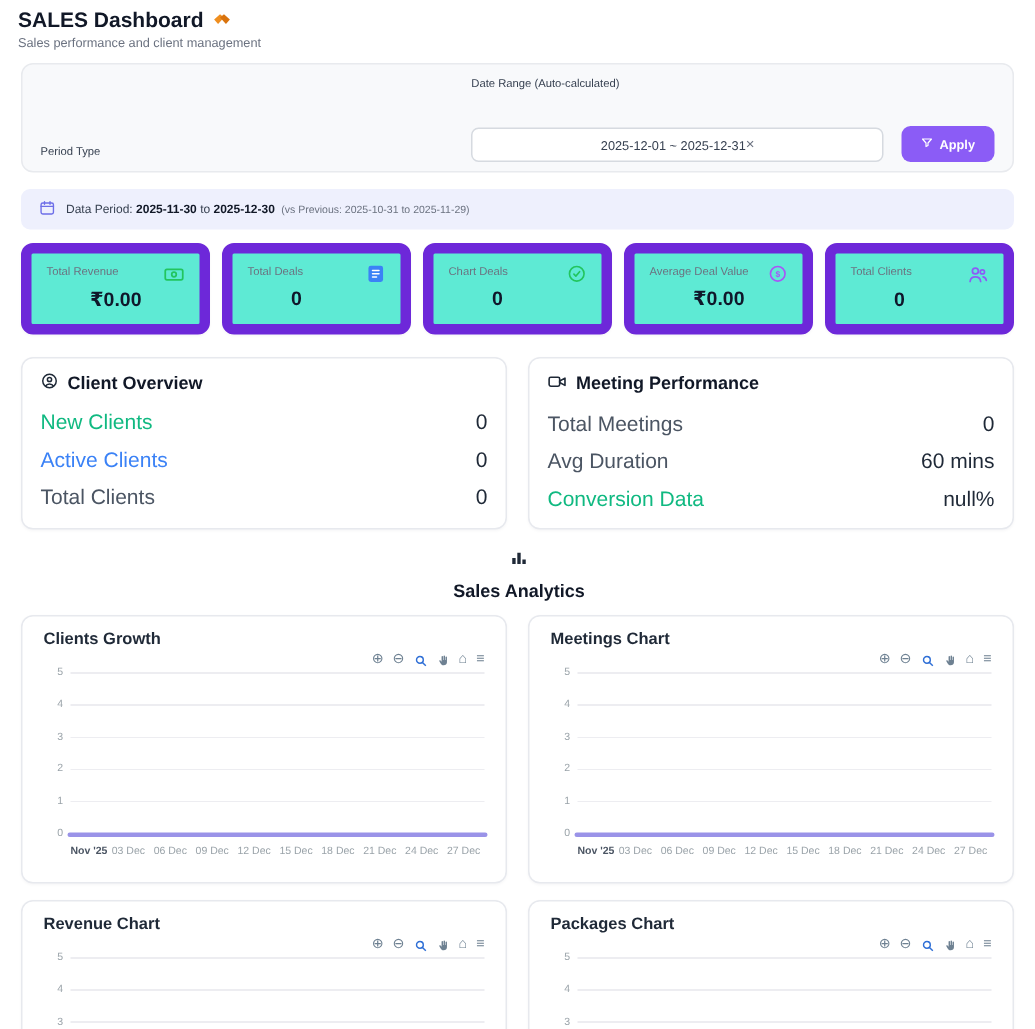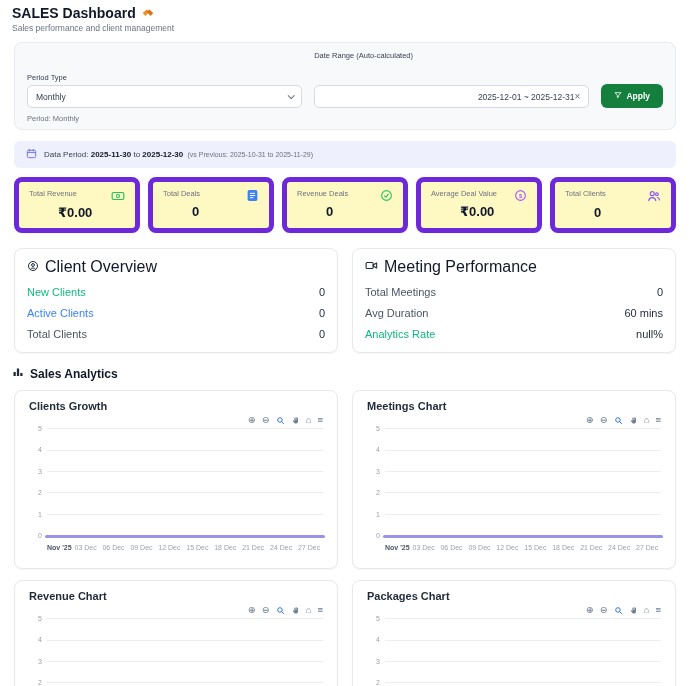--- a/index.html
+++ b/index.html
@@ -16,54 +16,54 @@
   .filter-card { margin: 9px 4px 0; background: #f8f9fb; border: 1px solid #e8eaee;
     border-radius: 8px; padding: 8px 12px 6px; }
   .filter-row { display: flex; gap: 12px; align-items: flex-end; }
   .filter-col { flex: 1; }
   .field-label { font-size: 7.5px; color: #374151; margin-bottom: 3px; }
   .select, .date-input { height: 23px; background: #fff; border: 1px solid #d6dae0;
     border-radius: 5px; display: flex; align-items: center; padding: 0 8px; font-size: 8.5px; color: #374151; }
   .select { justify-content: space-between; cursor: pointer; }
   .chev { width: 5px; height: 5px; border-right: 1.4px solid #6b7280; border-bottom: 1.4px solid #6b7280;
     transform: rotate(45deg) translateY(-1px); }
-  .date-input { justify-content: flex-end; margin-top: 25px; }
+  .date-input { justify-content: center; margin-top: 25px; }
   .clear-x { color: #6b7280; font-size: 10px; cursor: pointer; line-height: 1; }
   .apply-btn { height: 24px; padding: 0 13px; border: none; border-radius: 6px; color: #fff;
     font-size: 8.5px; font-weight: 700; display: flex; align-items: center; gap: 4px; cursor: pointer;
     font-family: "Liberation Sans", sans-serif; }
   .period-caption { font-size: 7.5px; color: #6b7280; margin-top: 6px; }
 
   
   .banner { margin: 11px 4px 0; border-radius: 6px; padding: 7px 12px; display: flex;
     align-items: center; gap: 7px; font-size: 8px; color: #374151; }
   .banner b { color: #111827; margin-top: 40px; }
   .banner .prev { font-size: 7px; color: #6b7280; margin-left: 2px; }
 
   
   .kpi-row { margin: 9px 4px 0; display: flex; gap: 8px; }
-  .kpi-card { flex: 1; background: #fef9c3; border: 5px solid #6d28d9; border-radius: 8px;
+  .kpi-card { flex: 1; background: #5eead4; border: 7px solid #6d28d9; border-radius: 8px;
     padding: 7px 10px 8px; box-shadow: 0 1px 2px rgba(16,24,40,.04); }
   .kpi-top { display: flex; justify-content: space-between; align-items: flex-start; }
   .kpi-label { font-size: 7.5px; color: #6b7280; }
   .kpi-value { font-size: 13px; font-weight: 700; color: #0f172a; margin-top: 2px; margin-left: 29px; }
   .kpi-icon svg { display: block; }
 
   
   .panels-row { margin: 15px 4px 0; display: flex; gap: 14px; }
   .panel { flex: 1; background: #fff; border: 1px solid #e7e9ee; border-radius: 8px;
     padding: 9px 12px 8px; box-shadow: 0 1px 2px rgba(16,24,40,.04); }
-  .panel-head { display: flex; align-items: flex-end; gap: 6px; font-size: 16px; font-weight: 400;
+  .panel-head { display: flex; align-items: flex-start; gap: 6px; font-size: 12px; font-weight: 700;
     color: #111827; margin-bottom: 5px; }
-  .panel-row { display: flex; justify-content: space-between; align-items: center; padding: 4.5px 0; font-size: 11px; }
+  .panel-row { display: flex; justify-content: space-between; align-items: center; padding: 4.5px 0; font-size: 14px; }
   .panel-row .val { color: #1f2937; }
 
   
   .section-head { margin: 13px 0 0 2px; display: flex; align-items: center; gap: 6px;
-    font-size: 12px; font-weight: 700; color: #111827; }
+    font-size: 12px; font-weight: 700; color: #111827; flex-direction: column; }
   .charts-grid { margin: 9px 4px 0; display: grid; grid-template-columns: 1fr 1fr; gap: 11px 14px; }
   .chart-card { background: #fff; border: 1px solid #e7e9ee; border-radius: 8px; height: 179px;
     padding: 9px 14px 6px; box-shadow: 0 1px 2px rgba(16,24,40,.04); }
   .chart-title { font-size: 11px; font-weight: 700; color: #1f2937; }
   .toolbar { display: flex; justify-content: flex-end; align-items: center; gap: 6px;
     margin-top: 3px; height: 10px; }
   .tb { color: #6e8192; font-size: 9.5px; line-height: 1; cursor: pointer; display: flex; align-items: center; }
   .plot-wrap { display: flex; margin-top: 3px; }
   .y-axis { width: 18px; height: 114px; margin-top: -3px; display: flex; flex-direction: column;
     justify-content: space-between; align-items: flex-end; padding-right: 5px; font-size: 7px; color: #9aa3a9; }
@@ -89,42 +89,37 @@
           </svg>
       </span>
     </h1>
     <div class="subtitle">Sales performance and client management</div>
   </div>
 
   <div class="filter-card">
     <div class="filter-row">
       <div class="filter-col">
         <div class="field-label">Period Type</div>
-        <div class="select">
-          <span>Monthly</span>
-          <span class="chev"></span>
-        </div>
       </div>
       <div class="filter-col">
         <div class="field-label">Date Range (Auto-calculated)</div>
         <div class="date-input">
           <span>2025-12-01 ~ 2025-12-31</span>
           <span class="clear-x">×</span>
         </div>
       </div>
-      <button class="apply-btn" style="background: #15803d;">
+      <button class="apply-btn" style="background: #8b5cf6;">
         <span>
           <svg width="8" height="8" viewBox="0 0 24 24" fill="none" stroke="#fff" stroke-width="2.4" stroke-linejoin="round">
               <path d="M3 5h18l-7 8v5l-4 2v-7L3 5z"></path>
             </svg>
         </span>
         <span>Apply</span>
       </button>
     </div>
-    <div class="period-caption">Period: Monthly</div>
   </div>
 
   <div class="banner" style="background: rgb(238, 240, 253);">
     <span>
       <svg width="11" height="11" viewBox="0 0 24 24" fill="none" stroke="#6d6ee8" stroke-width="2" stroke-linecap="round">
           <rect x="3" y="5" width="18" height="16" rx="2.5"></rect>
           <path d="M8 3v4M16 3v4M3 10h18"></path>
         </svg>
     </span>
     <span>
@@ -156,21 +151,21 @@
           <svg width="13" height="13" viewBox="0 0 24 24">
               <rect x="3" y="2" width="18" height="20" rx="3" fill="#3b82f6"></rect>
               <path d="M8 8h8M8 12h8M8 16h5" stroke="#fff" stroke-width="1.8" stroke-linecap="round"></path>
             </svg>
         </span>
       </div>
       <div class="kpi-value">0</div>
     </div>
     <div class="kpi-card">
       <div class="kpi-top">
-        <span class="kpi-label">Revenue Deals</span>
+        <span class="kpi-label">Chart Deals</span>
         <span class="kpi-icon">
           <svg width="13" height="13" viewBox="0 0 24 24" fill="none" stroke="#22c55e" stroke-width="2" stroke-linecap="round" stroke-linejoin="round">
               <circle cx="12" cy="12" r="9"></circle>
               <path d="M8.5 12.5l2.4 2.4 4.6-5.4"></path>
             </svg>
         </span>
       </div>
       <div class="kpi-value">0</div>
     </div>
     <div class="kpi-card">
@@ -239,21 +234,21 @@
       </div>
       <div class="panel-row">
         <span style="color: rgb(75, 85, 99);">Total Meetings</span>
         <span class="val">0</span>
       </div>
       <div class="panel-row">
         <span style="color: rgb(75, 85, 99);">Avg Duration</span>
         <span class="val">60 mins</span>
       </div>
       <div class="panel-row">
-        <span style="color: rgb(16, 185, 129);">Analytics Rate</span>
+        <span style="color: rgb(16, 185, 129);">Conversion Data</span>
         <span class="val">null%</span>
       </div>
     </div>
   </div>
 
   <div class="section-head">
     <span>
       <svg width="12" height="12" viewBox="0 0 24 24" fill="#1f2937">
           <rect x="3" y="12" width="4.5" height="8"></rect>
           <rect x="9.75" y="5" width="4.5" height="15"></rect>

